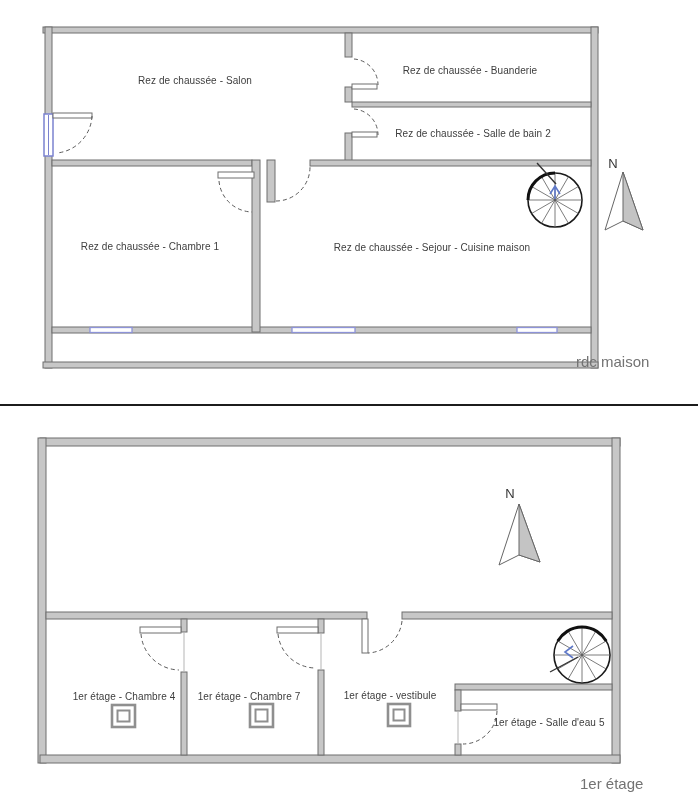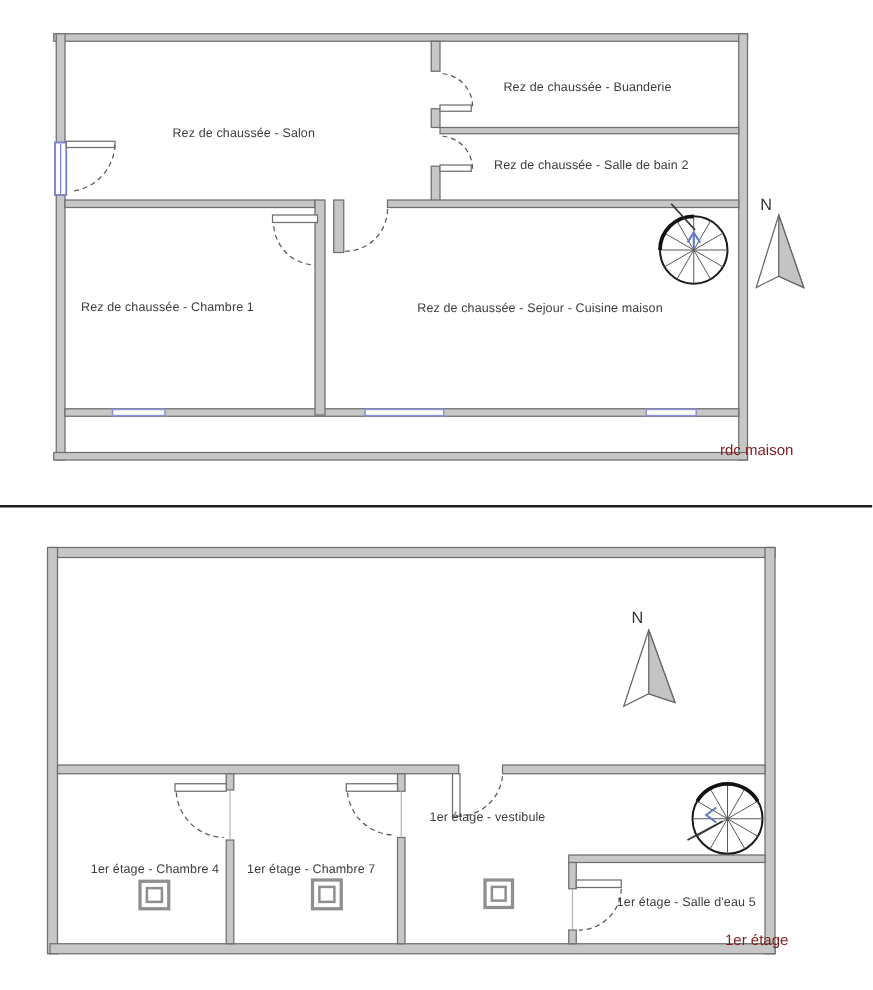--- a/index.html
+++ b/index.html
@@ -1,21 +1,21 @@
 <!DOCTYPE html>
 <html><head>
 <meta charset="utf-8">
 <style>
   html,body{margin:0;padding:0;background:#ffffff;}
   .page{position:relative;width:698px;height:792px;background:#ffffff;overflow:hidden;
         font-family:"Liberation Sans", sans-serif;}
   .page svg{position:absolute;left:0;top:0;}
   .room-label{position:absolute;transform:translate(-50%,-50%);white-space:nowrap;
         font-size:10px;color:#3d3d3d;letter-spacing:0.1px;}
-  .plan-title{position:absolute;white-space:nowrap;font-size:12px;color:#7f1d1d;text-align:center;}
+  .plan-title{position:absolute;white-space:nowrap;font-size:15px;color:#737373;text-align:center;}
 </style>
 </head>
 <body>
 
 <div class="page">
 
 <svg width="698" height="792" viewBox="0 0 698 792">
 
   <g fill="#c7c7c7" stroke="#6e6e6e" stroke-width="1">
 
@@ -164,26 +164,26 @@
     <path d="M573,646 L565,652 L573,658" fill="none" stroke="#5f79c8" stroke-width="1.6"></path>
   </g>
 
   <g>
     <polygon points="519,504 540,562 519,555 499,565" fill="#ffffff" stroke="#666666" stroke-width="1"></polygon>
     <polygon points="519,504 540,562 519,555" fill="#c4c4c4" stroke="#666666" stroke-width="1"></polygon>
     <text x="510" y="498" text-anchor="middle" font-size="13" fill="#333333" font-family="Liberation Sans, sans-serif">N</text>
   </g>
 </svg>
 
-<div class="room-label" style="left:195px;top:107px">Rez de chaussée - Salon</div>
+<div class="room-label" style="left:195px;top:80px">Rez de chaussée - Salon</div>
 <div class="room-label" style="left:470px;top:70px">Rez de chaussée - Buanderie</div>
 <div class="room-label" style="left:473px;top:133px">Rez de chaussée - Salle de bain 2</div>
-<div class="room-label" style="left:134px;top:246px">Rez de chaussée - Chambre 1</div>
+<div class="room-label" style="left:150px;top:246px">Rez de chaussée - Chambre 1</div>
 <div class="room-label" style="left:432px;top:247px">Rez de chaussée - Sejour - Cuisine maison</div>
 <div class="plan-title" style="left:576px;top:353px">rdc maison</div>
 
 <div class="room-label" style="left:124px;top:696px">1er étage - Chambre 4</div>
 <div class="room-label" style="left:249px;top:696px">1er étage - Chambre 7</div>
-<div class="room-label" style="left:390px;top:654px">1er étage - vestibule</div>
+<div class="room-label" style="left:390px;top:695px">1er étage - vestibule</div>
 <div class="room-label" style="left:549px;top:722px">1er étage - Salle d'eau 5</div>
-<div class="plan-title" style="left:580px;top:745px">1er étage</div>
+<div class="plan-title" style="left:580px;top:775px">1er étage</div>
 
 </div>
 
 </body></html>

